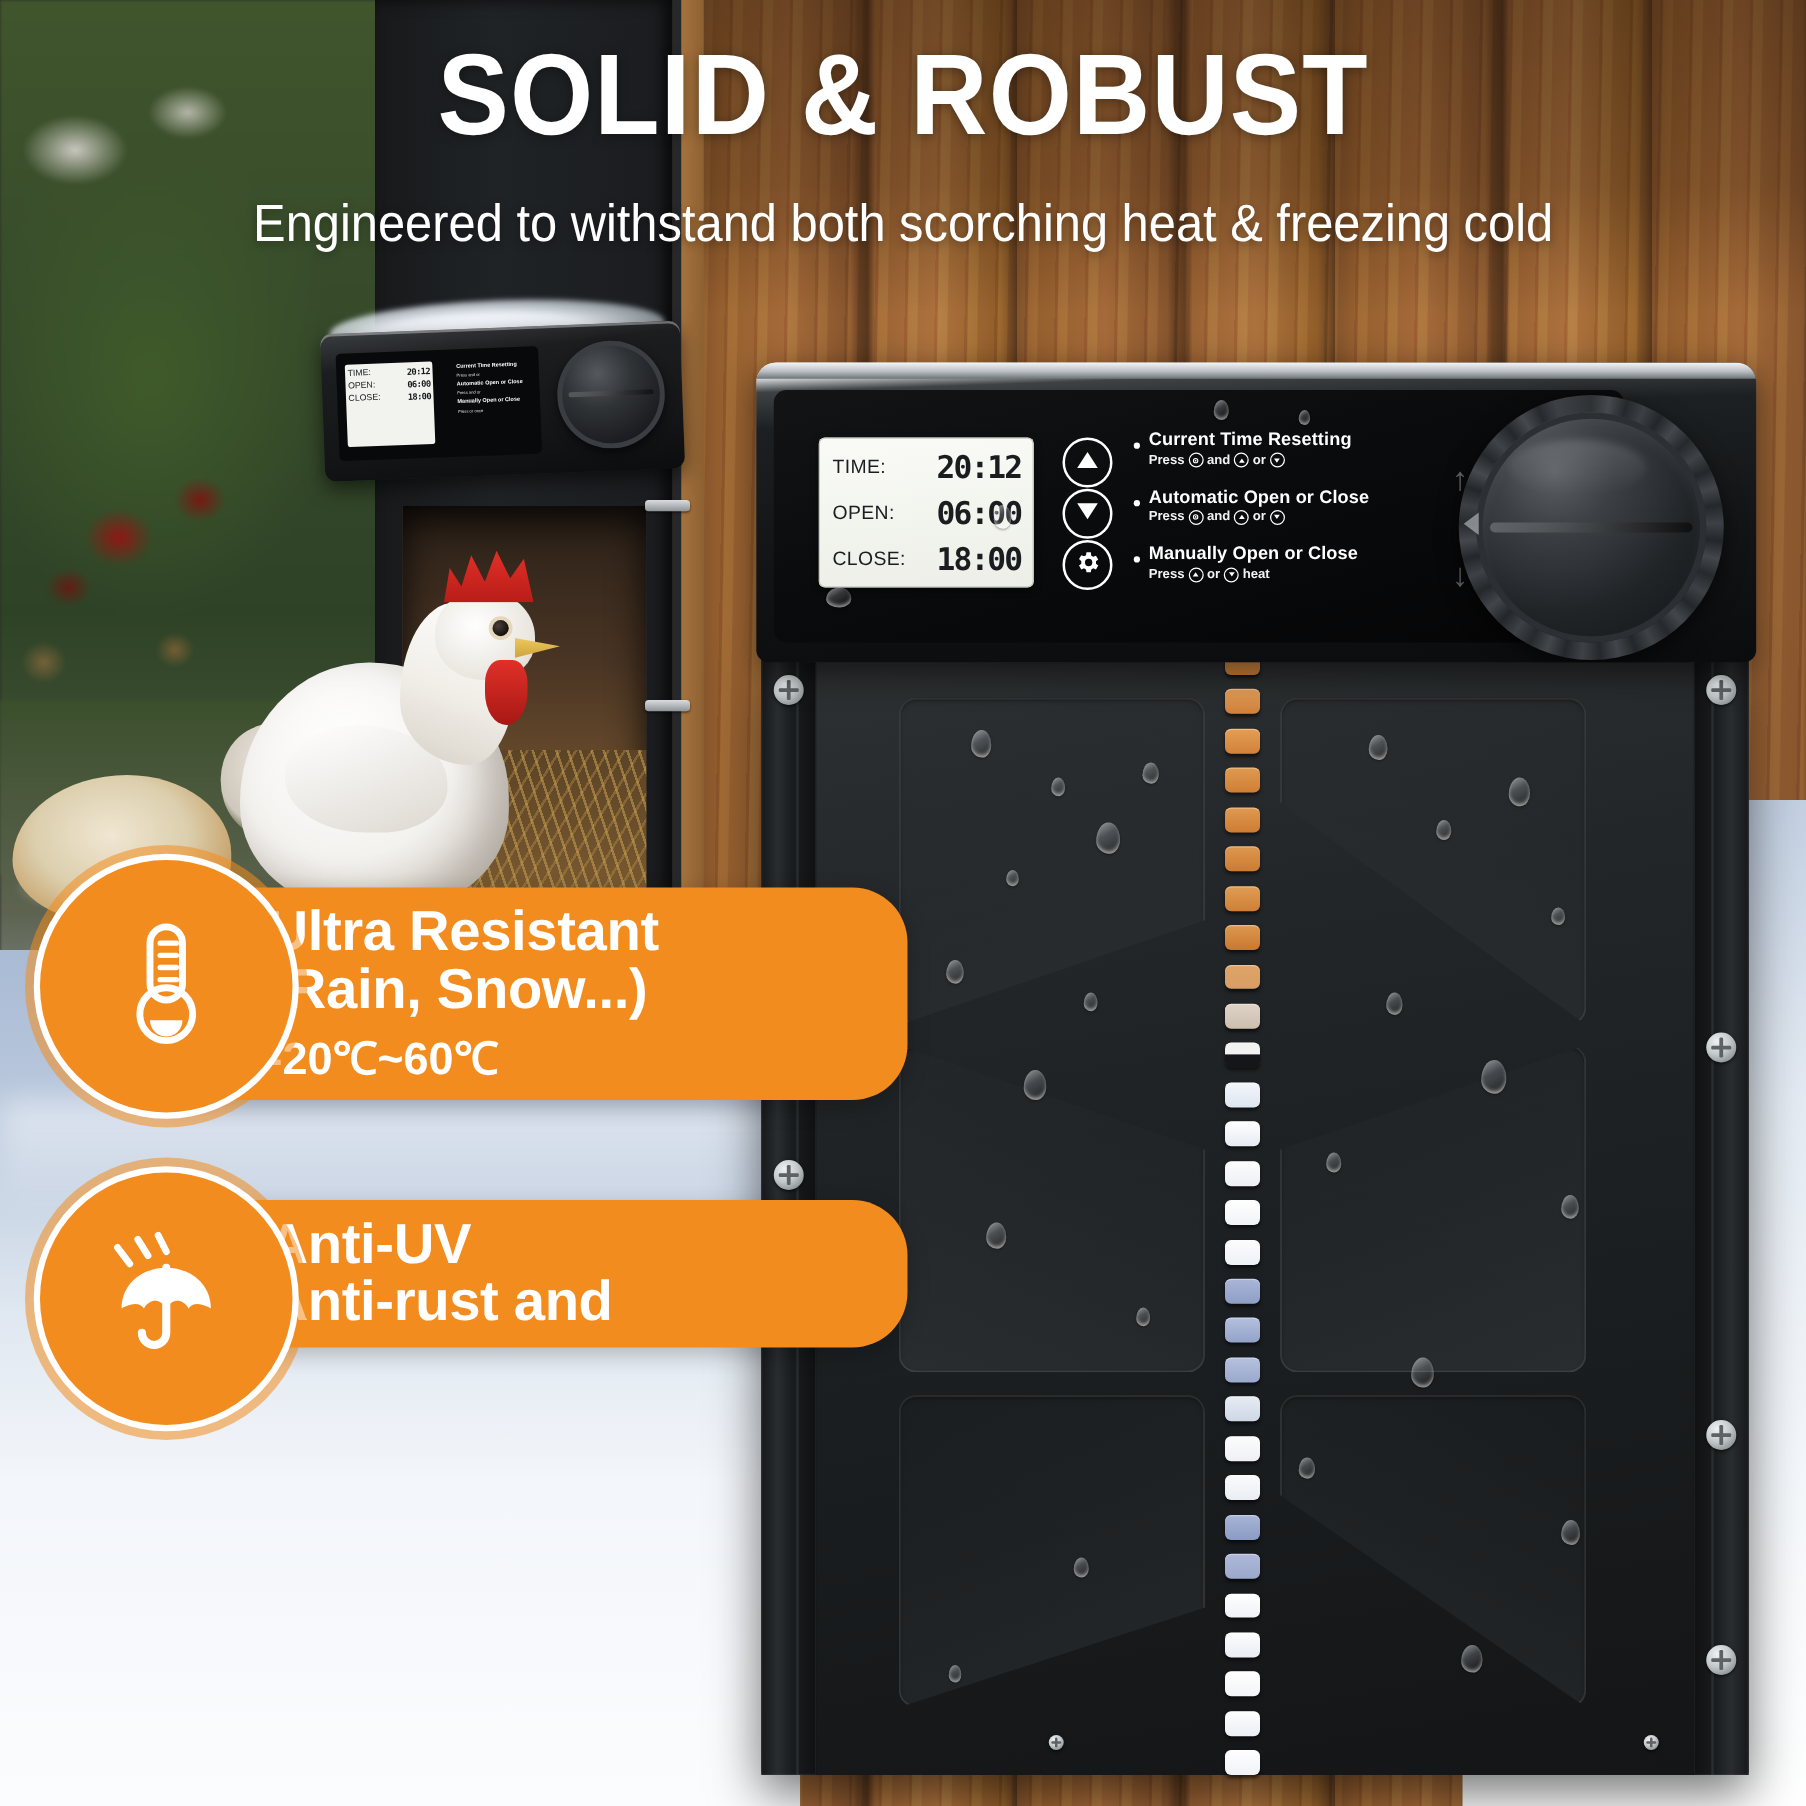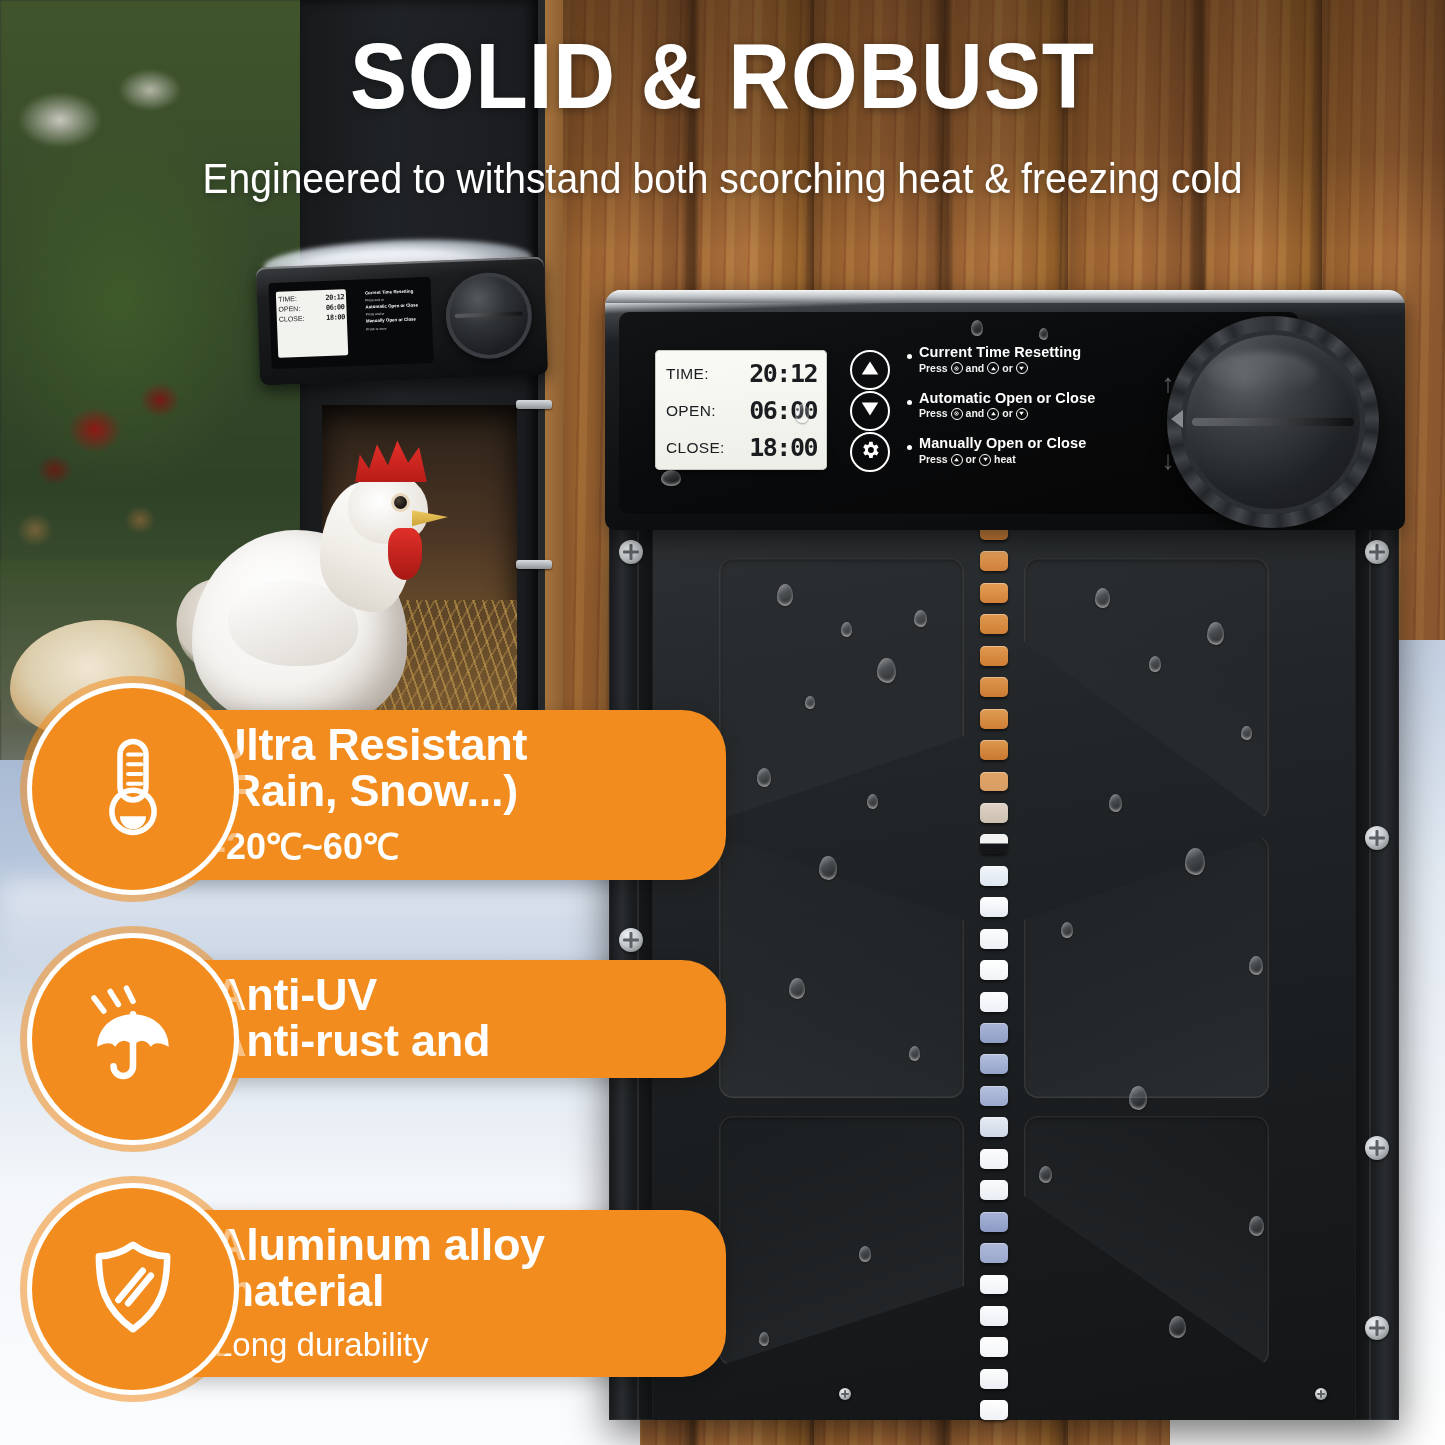--- a/index.html
+++ b/index.html
@@ -751,34 +751,14 @@
           <g stroke="#fff" stroke-width="3.4" stroke-linecap="round">
             <line x1="8" y1="8" x2="14" y2="16"></line>
             <line x1="18" y1="4" x2="23" y2="12"></line>
             <line x1="28" y1="2" x2="32" y2="10"></line>
           </g>
         </svg>
       </span>
     </div>
   </div>
 
-  <div class="badge" style="left:38px; top:1194px;">
-    <div class="badge-pill" style="top:16px; width:590px;">
-      <div class="badge-txt">
-        <div class="b-title">Aluminum alloy</div>
-        <div class="b-title">material</div>
-        <div class="b-sub">Long durability</div>
-      </div>
-    </div>
-    <div class="badge-circle">
-      <span>
-        <svg viewBox="0 0 64 64">
-          <path d="M32 6c-7 5-14 7-21 7 0 18 3 32 21 45 18-13 21-27 21-45-7 0-14-2-21-7z" fill="none" stroke="#fff" stroke-width="4" stroke-linejoin="round"></path>
-          <g stroke="#fff" stroke-width="4" stroke-linecap="round">
-            <line x1="23" y1="40" x2="38" y2="22"></line>
-            <line x1="29" y1="42" x2="43" y2="25"></line>
-          </g>
-        </svg>
-      </span>
-    </div>
-  </div>
 
 </div>
 
 </body></html>

